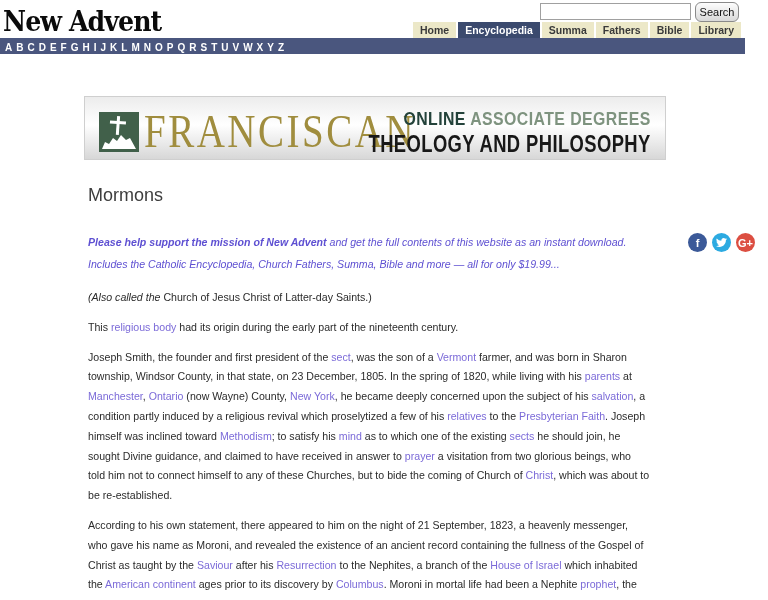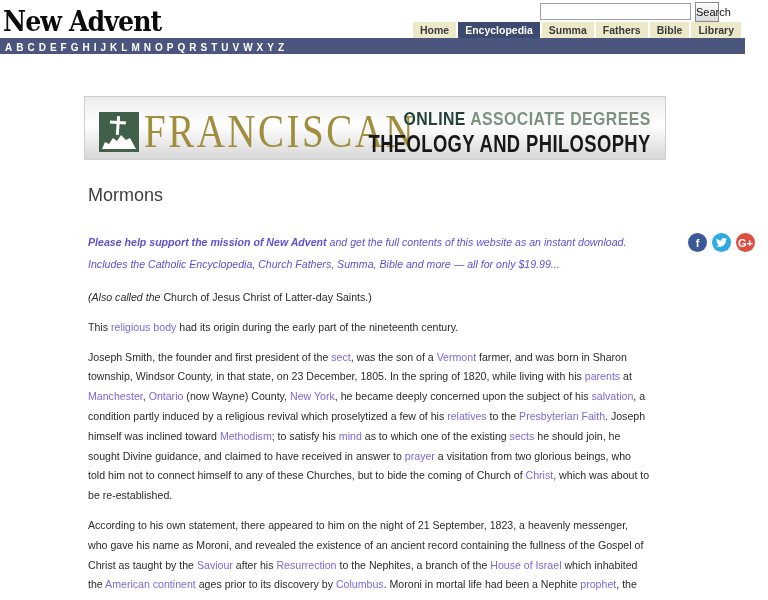--- a/index.html
+++ b/index.html
@@ -15,24 +15,24 @@
     font-family:"DejaVu Serif", serif; font-weight:bold; font-size:28px;
     letter-spacing:-1px; color:#0b0b0b; transform:scaleX(0.9); transform-origin:left top;
     cursor:pointer; white-space:nowrap;
   }
   .search-input {
     position:absolute; left:540px; top:3px; width:151px; height:17px;
     border:1px solid #a0a0a0; font-size:11px; padding:0 3px;
     font-family:"Liberation Sans", sans-serif;
   }
   .search-btn {
-    position:absolute; left:695px; top:2px; width:24px; height:20px;
+    position:absolute; left:695px; top:2px; width:44px; height:20px;
     font-size:11px; color:#111; font-family:"Liberation Sans", sans-serif;
     background:linear-gradient(180deg,#fdfdfd,#d9d9d9); border:1px solid #8a8a8a;
-    border-radius:0; cursor:pointer;
+    border-radius:6px; cursor:pointer;
   }
   .tabs { position:absolute; top:22px; right:27px; display:flex; height:16px; }
   .tab {
     background:#ece8c8; color:#3a3a3a; font-size:10.5px; font-weight:bold;
     line-height:16px; padding:0 7px; margin-left:2px; cursor:pointer; white-space:nowrap;
   }
   .tab.active { background:#3b4a6e; color:#fff; }
   .alpha-bar {
     position:absolute; top:38px; left:0; width:745px; height:16px;
     background:#4a567e; line-height:16px; padding-left:5px; white-space:nowrap;

